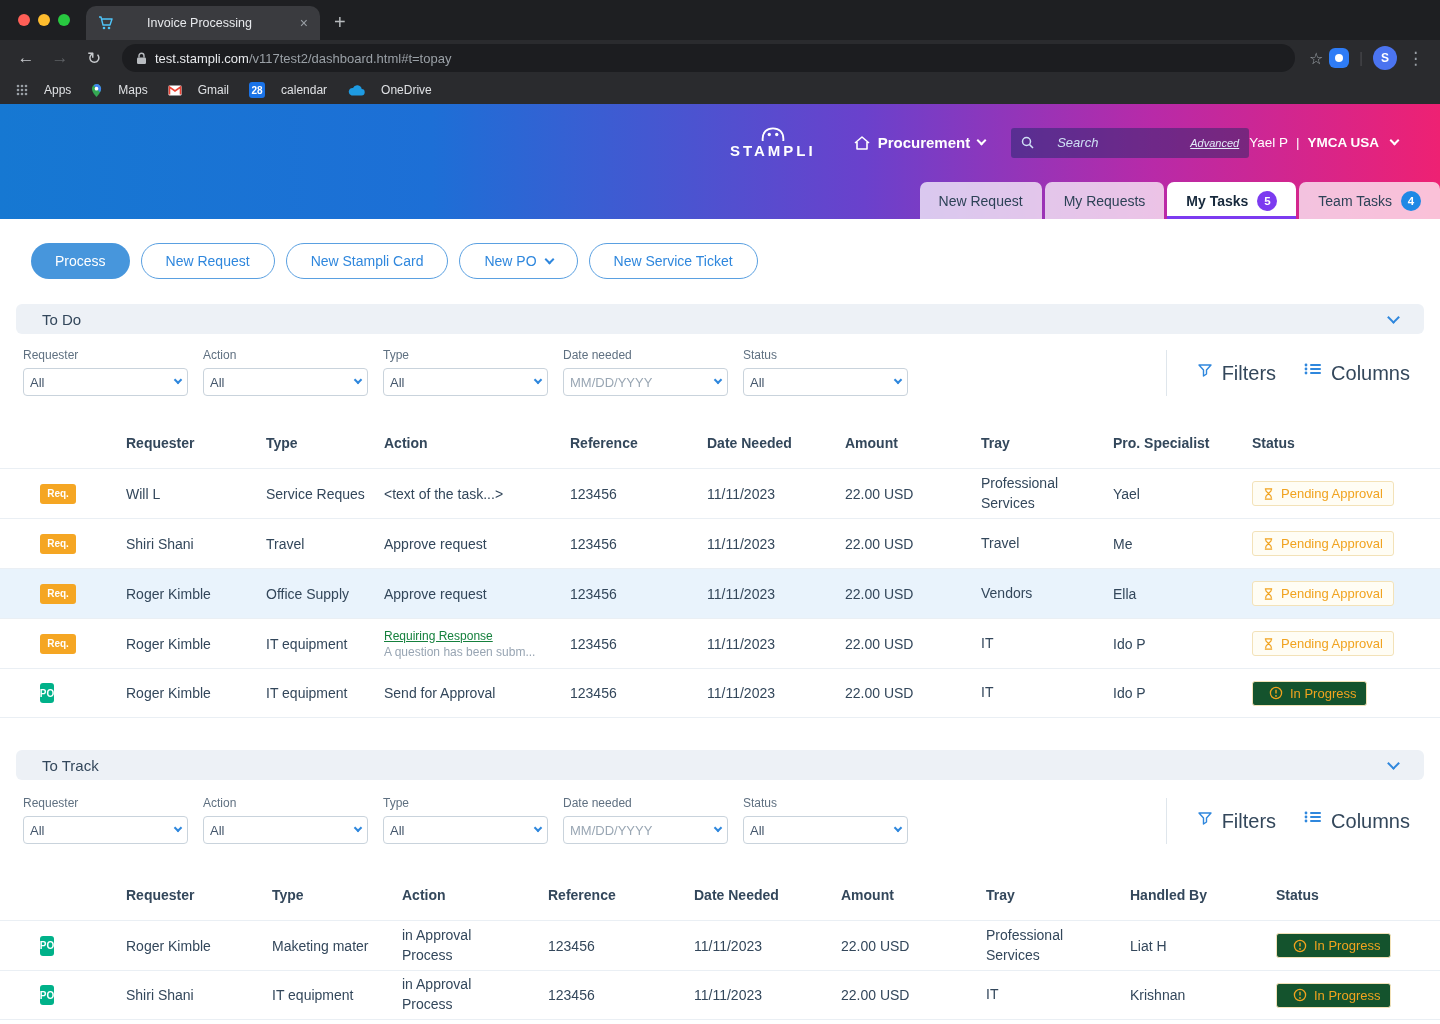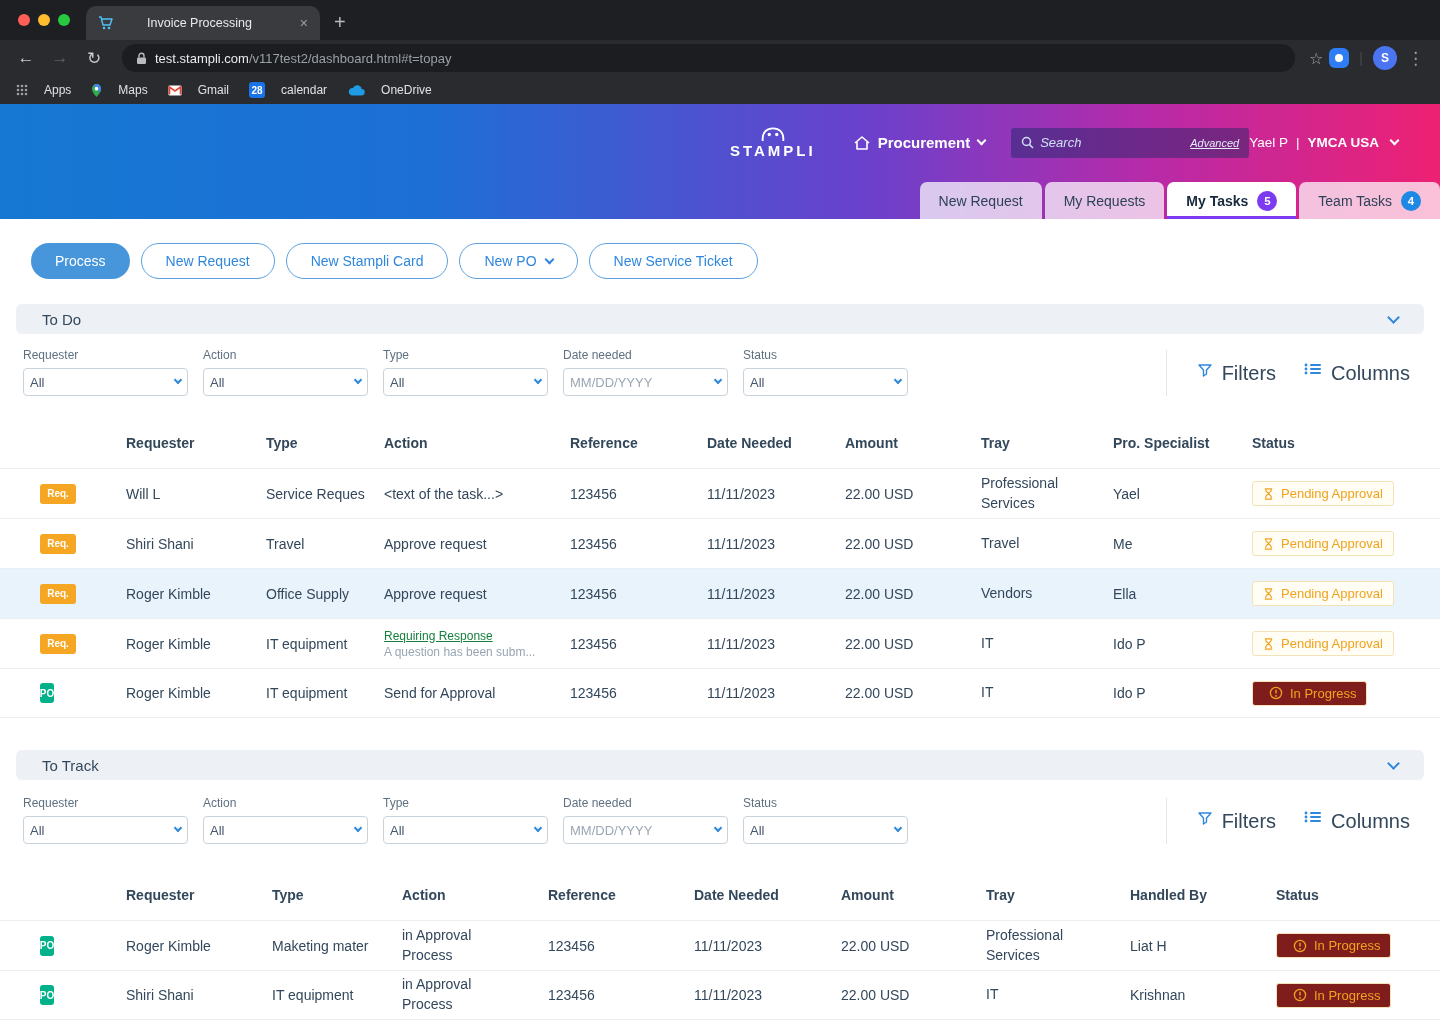--- a/index.html
+++ b/index.html
@@ -35,21 +35,21 @@
   .cal { width:16px; height:16px; border-radius:3px; background:#1a73e8; color:#fff; font-size:10px; font-weight:700; display:flex; align-items:center; justify-content:center; }
 
   
   .app-header { height:115px; background:linear-gradient(90deg,#1678d2 0%,#1d6fd6 30%,#6a41cc 60%,#b82aa8 80%,#ee2173 100%); display:flex; flex-direction:column; color:#fff;align-items:flex-end; }
   .header-top { flex:1; display:flex; align-items:center; padding:0 24px; }
   .logo { display:flex; flex-direction:column; align-items:center; line-height:1; }
   .logo-text { font-size:15px; font-weight:700; letter-spacing:3px; margin-top:2px; }
   .module { display:flex; align-items:center; gap:8px; margin-left:38px; font-size:15px; font-weight:600; }
   .chev { width:7px; height:7px; border-right:2px solid currentColor; border-bottom:2px solid currentColor; transform:rotate(45deg); display:inline-block; margin-top:-4px; }
   .chev-lg { width:9px; height:9px; }
-  .searchbox { margin-left:26px; width:238px; height:30px; background:rgba(9,38,92,.42); border-radius:3px; display:flex; align-items:center; padding:9px 10px; gap:6px; }
+  .searchbox { margin-left:26px; width:238px; height:30px; background:rgba(9,38,92,.42); border-radius:3px; display:flex; align-items:center; padding:9px 10px; gap:23px; }
   .searchbox input { flex:1; background:transparent; border:none; outline:none; color:#eaf2fc; font-style:italic; font-size:13px; font-family:inherit; min-width:0; }
   .searchbox input::placeholder { color:#cfe0f5; font-style:italic; }
   .advanced { font-size:11px; font-style:italic; text-decoration:underline; color:#e3ecf9; white-space:nowrap; }
   .userblock { margin-left:auto; display:flex; align-items:center; gap:8px; font-size:13.5px; margin-right:18px; }
   .userblock .company { font-weight:700; }
 
   .header-tabs { display:flex; align-items:flex-end; padding-left:32px; gap:3px; height:38px; }
   .ntab { background:rgba(255,255,255,.72); color:#2d4257; border-radius:7px 7px 0 0; padding:0 19px; height:37px; display:flex; align-items:center; font-size:14px; gap:9px; position:relative; white-space:nowrap; }
   .ntab.active { background:#fff; color:#17293c; font-weight:700; }
   .ntab.active::after { content:""; position:absolute; left:0; right:0; bottom:0; height:3px; background:#7c3bf0; }
@@ -94,21 +94,21 @@
   .cell-clip { white-space:nowrap; overflow:hidden; }
   .cell-wrap { padding-right:36px; line-height:1.4; }
   .action-main { font-size:12px; color:#15803d;text-decoration:underline; }
   .action-sub { font-size:12px; color:#98a5b3; margin-top:2px; white-space:nowrap; overflow:hidden; max-width:172px; }
   .action-narrow { max-width:102px; line-height:1.4; }
   .tag { display:inline-flex; align-items:center; justify-content:center; height:20px; border-radius:3px; color:#fff; font-size:10px; font-weight:700; }
   .tag-req { width:36px; background:#f5a623; }
   .tag-po { width:14px; background:#00b189; }
   .status { display:inline-flex; align-items:center; gap:7px; height:25px; padding:0 10px; border-radius:3px; font-size:13px; color:#f1a31f; border:1px solid #f3e2b8; white-space:nowrap; }
   .st-pending { background:#fffdf4; }
-  .st-progress { background:#7f1d1d;padding-left:16px; }
+  .st-progress { background:#14532d;padding-left:16px; }
 </style>
 </head>
 <body>
 
 <div class="screen">
 
   <div class="tabstrip">
     <div class="traffic">
       <span class="light l-red"></span>
       <span class="light l-yellow"></span>

